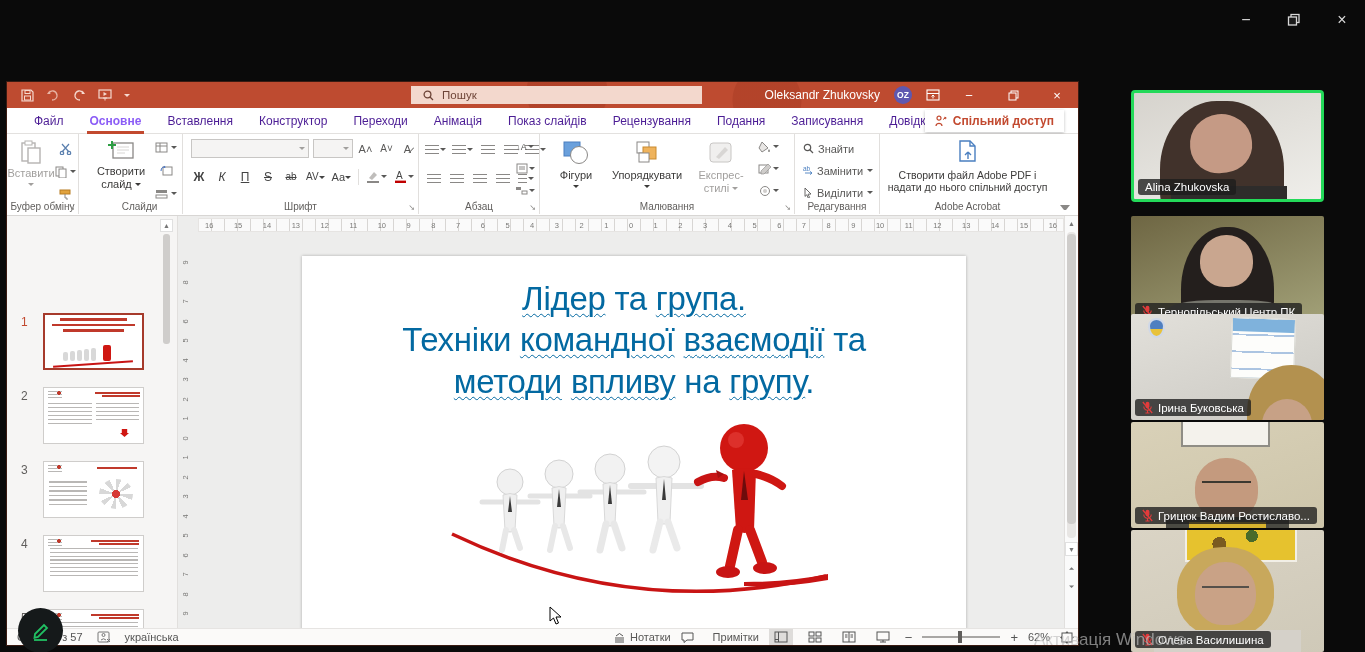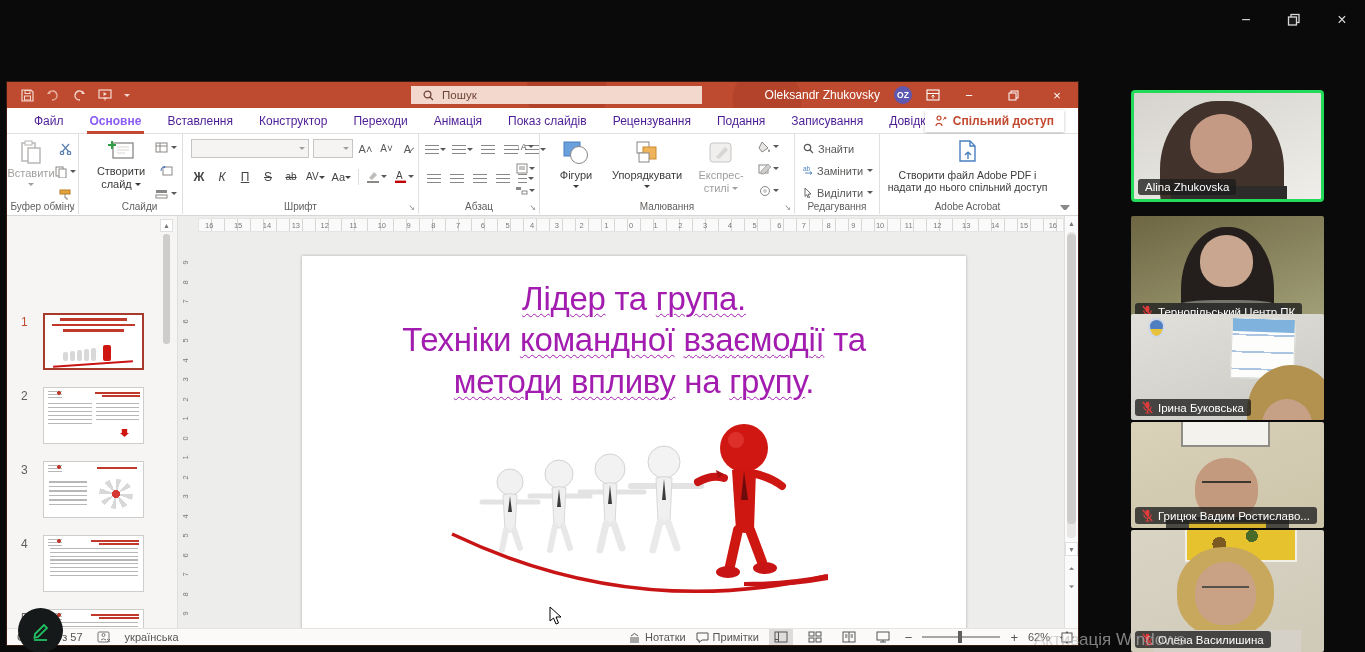--- a/index.html
+++ b/index.html
@@ -606,21 +606,21 @@
           <span>10</span>
           <span>11</span>
           <span>12</span>
           <span>13</span>
           <span>14</span>
           <span>15</span>
           <span>16</span>
         </div>
       <div class="canvas">
         <div class="slide">
-          <div class="slide-title" id="slideTitle" style="color: #a21caf;">
+          <div class="slide-title" id="slideTitle" style="color: #0369a1;">
               <div><span class="u">Лідер</span><span> та </span><span class="u">група.</span></div>
               <div><span>Техніки </span><span class="u">командної</span><span> </span><span class="u">взаємодії</span><span> та</span></div>
               <div><span class="u">методи</span><span> </span><span class="u">впливу</span><span> на </span><span class="u">групу</span><span>.</span></div>
             </div>
 
           <div class="slide-img">
             <svg width="390" height="185" viewBox="0 0 390 185">
               <path d="M8 118 Q190 205 382 160" fill="none" stroke="#c81414" stroke-width="3.5"></path>
               <path d="M300 166 Q345 166 384 158 L384 164 Q340 172 300 170 Z" fill="#c81414"></path>
               <g>
@@ -699,21 +699,21 @@
             <svg width="13" height="11" viewBox="0 0 13 11">
               <path d="M3 4 L6.5 1.5 L10 4" fill="none" stroke="#555"></path>
               <path d="M2 6 h9 M2 8 h9 M2 10 h9" stroke="#555"></path>
             </svg>
             <span style="margin-left:3px">Нотатки</span>
           </span>
         <span class="rbtn">
             <svg width="13" height="11" viewBox="0 0 13 11">
               <path d="M1 1 h11 v7 h-6 l-3 2.5 v-2.5 h-2 z" fill="none" stroke="#555"></path>
             </svg>
-            <span style="margin-left:3px">Примітки</span>
+            <span style="margin-left:18px">Примітки</span>
           </span>
         <span class="viewbtn active">
             <svg width="14" height="12" viewBox="0 0 14 12">
               <rect x="1" y="1" width="12" height="10" fill="none" stroke="#555"></rect>
               <path d="M4.5 1 V11 M1 8.5 H4.5" stroke="#555"></path>
             </svg>
           </span>
         <span class="viewbtn">
             <svg width="14" height="12" viewBox="0 0 14 12">
               <rect x="1" y="1" width="5" height="4" fill="none" stroke="#555"></rect>

